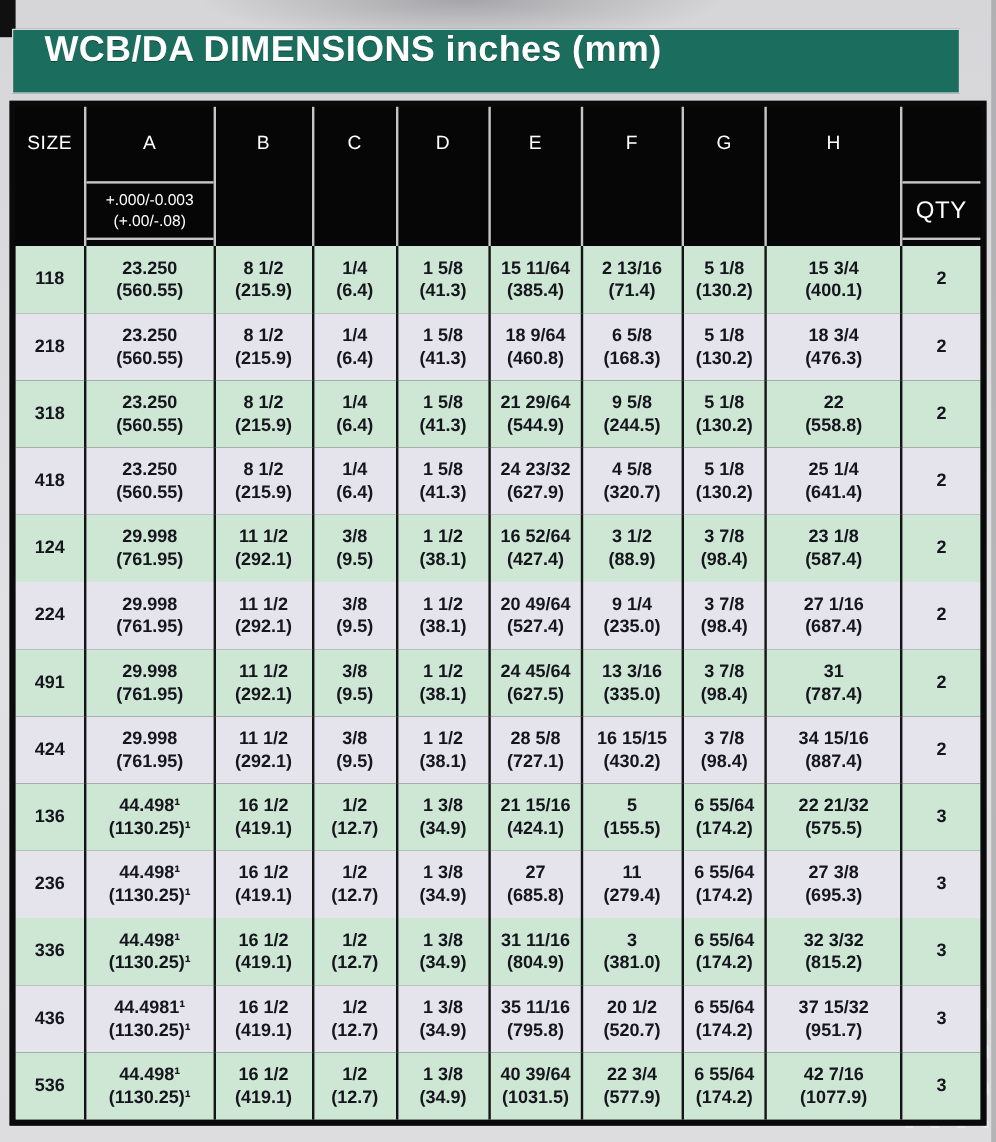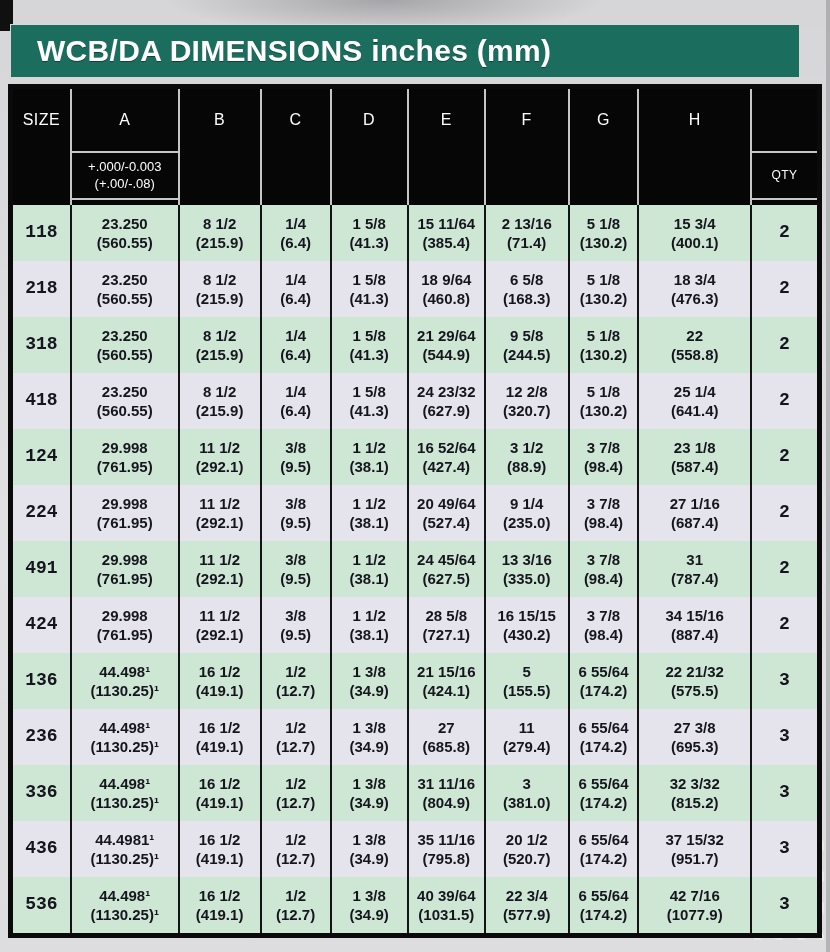--- a/index.html
+++ b/index.html
@@ -30,21 +30,21 @@
   .bg-notch{position:absolute;left:0;top:0;width:13px;height:31px;background:#101010;}
   .bg-edge{position:absolute;right:0;top:0;width:4px;height:100%;background:rgba(130,130,136,0.45);}
   .bg-streak{position:absolute;right:6px;top:820px;width:70px;height:120px;
     background:repeating-linear-gradient(55deg,rgba(255,255,255,0.35) 0 6px,rgba(255,255,255,0) 6px 18px);}
 
   
   .title-bar{
     position:absolute;left:10px;top:24px;width:790px;height:54px;
     background:var(--header-bar);
     border:1px solid #d8d8d8;
-    display:flex;align-items:center;
+    display:flex;
     padding-left:26px;
     color:#fff;font-size:30px;letter-spacing:0.3px;
     text-shadow:0 1px 0 rgba(0,0,0,0.4);
   }
 
   
   .table-frame{
     position:absolute;left:8px;top:84px;width:814px;
     border:5px solid var(--frame);
     background:var(--header-bg);
@@ -64,35 +64,35 @@
   thead th:first-child{border-left:none;}
   .h-label{height:62px;display:flex;align-items:center;justify-content:center;font-size:16px;letter-spacing:0.5px;}
   .h-sub{height:54px;}
   .h-sub.boxed{
     border-top:2px solid var(--sep-light);
     border-bottom:2px solid var(--sep-light);
     height:49px;margin-bottom:5px;
     display:flex;flex-direction:column;align-items:center;justify-content:center;
     font-size:13px;line-height:1.3;white-space:nowrap;
   }
-  .h-sub.qty-box{font-size:12px;letter-spacing:0.5px;}
+  .h-sub.qty-box{font-size:20px;letter-spacing:0.5px;}
 
   tbody td{
     height:56px;
     border-left:2px solid var(--sep-dark);
     text-align:center;vertical-align:middle;
     font-size:15px;line-height:1.28;
     color:var(--text-dark);
     padding:0 1px;
     white-space:nowrap;
   }
   tbody td:first-child{border-left:none;}
   tr.even td{background:var(--row-green);}
   tr.odd td{background:var(--row-gray);}
-  td.size-cell,td.qty-cell{font-size:18px;font-family:Liberation Mono, monospace;}
+  td.size-cell,td.qty-cell{font-size:15px;}
 </style>
 </head>
 <body>
 
 <div class="page">
   <div class="bg">
     <div class="bg-blob"></div>
     <div class="bg-notch"></div>
     <div class="bg-edge"></div>
     <div class="bg-streak"></div>
@@ -288,21 +288,21 @@
             </td>
     <td>
               <div class="l1">1 5/8</div>
               <div class="l2">(41.3)</div>
             </td>
     <td>
               <div class="l1">24 23/32</div>
               <div class="l2">(627.9)</div>
             </td>
     <td>
-              <div class="l1">12 2/8</div>
+              <div class="l1">4 5/8</div>
               <div class="l2">(320.7)</div>
             </td>
     <td>
               <div class="l1">5 1/8</div>
               <div class="l2">(130.2)</div>
             </td>
     <td>
               <div class="l1">25 1/4</div>
               <div class="l2">(641.4)</div>
             </td>

